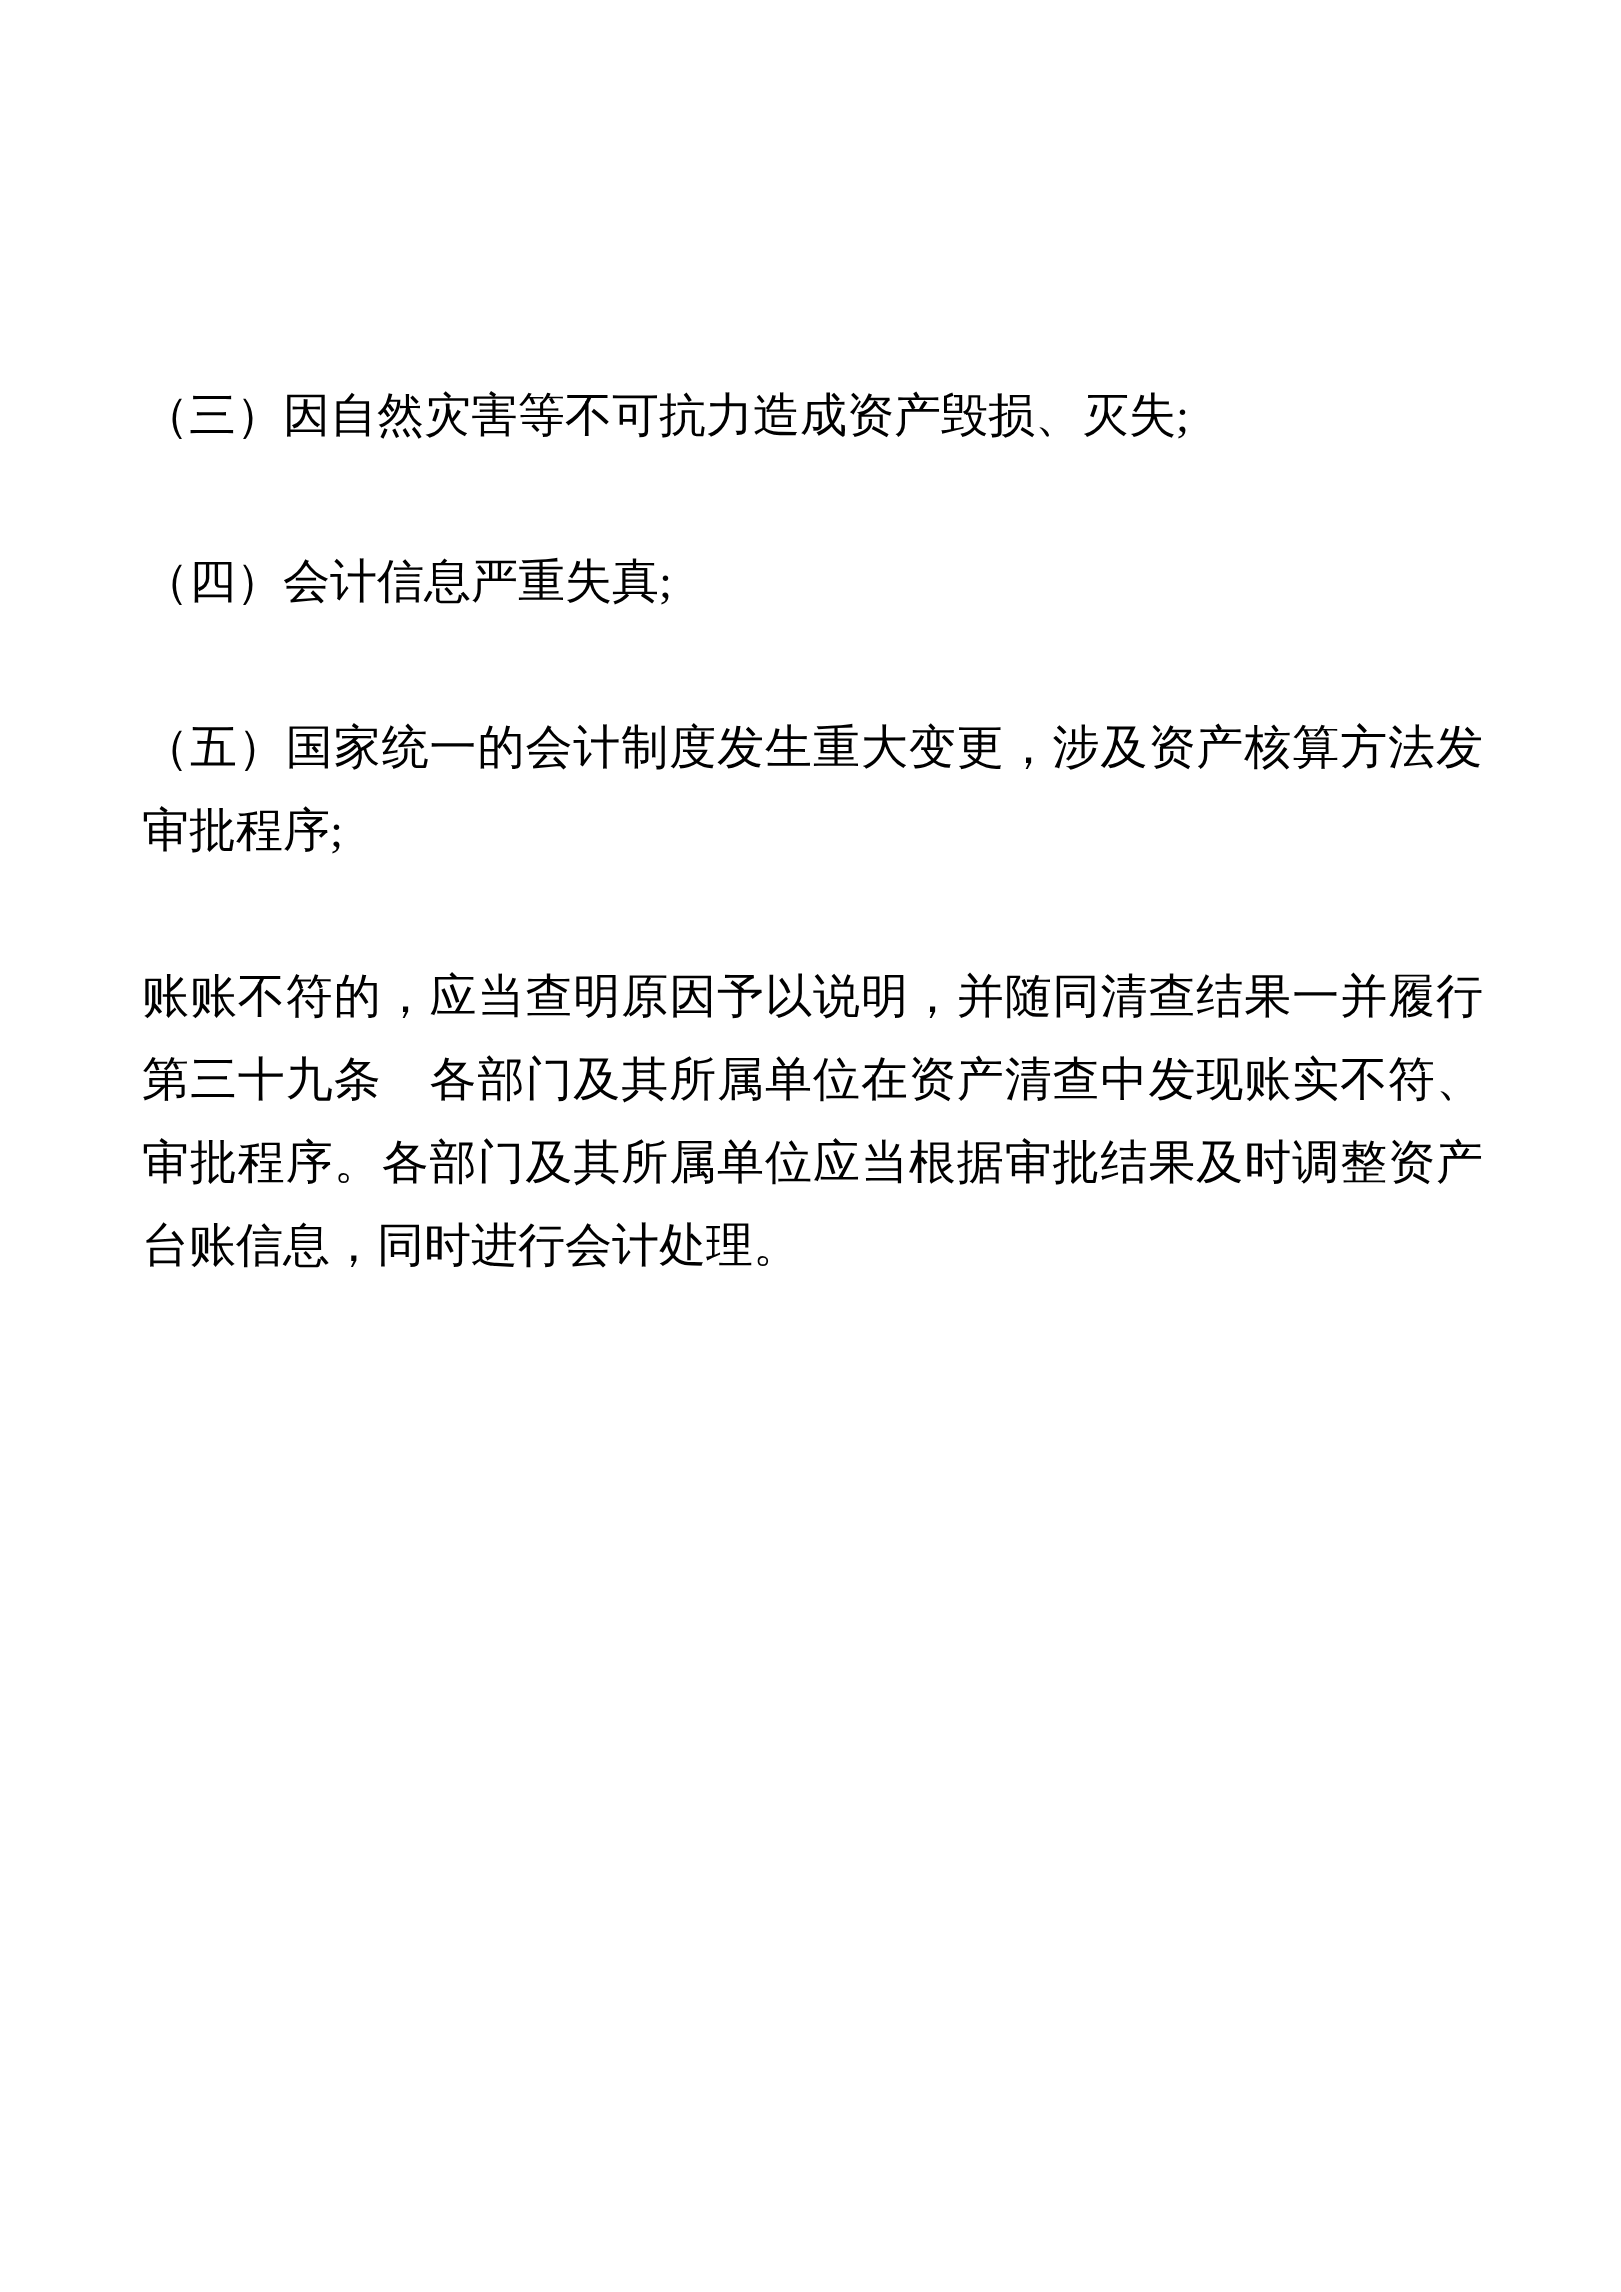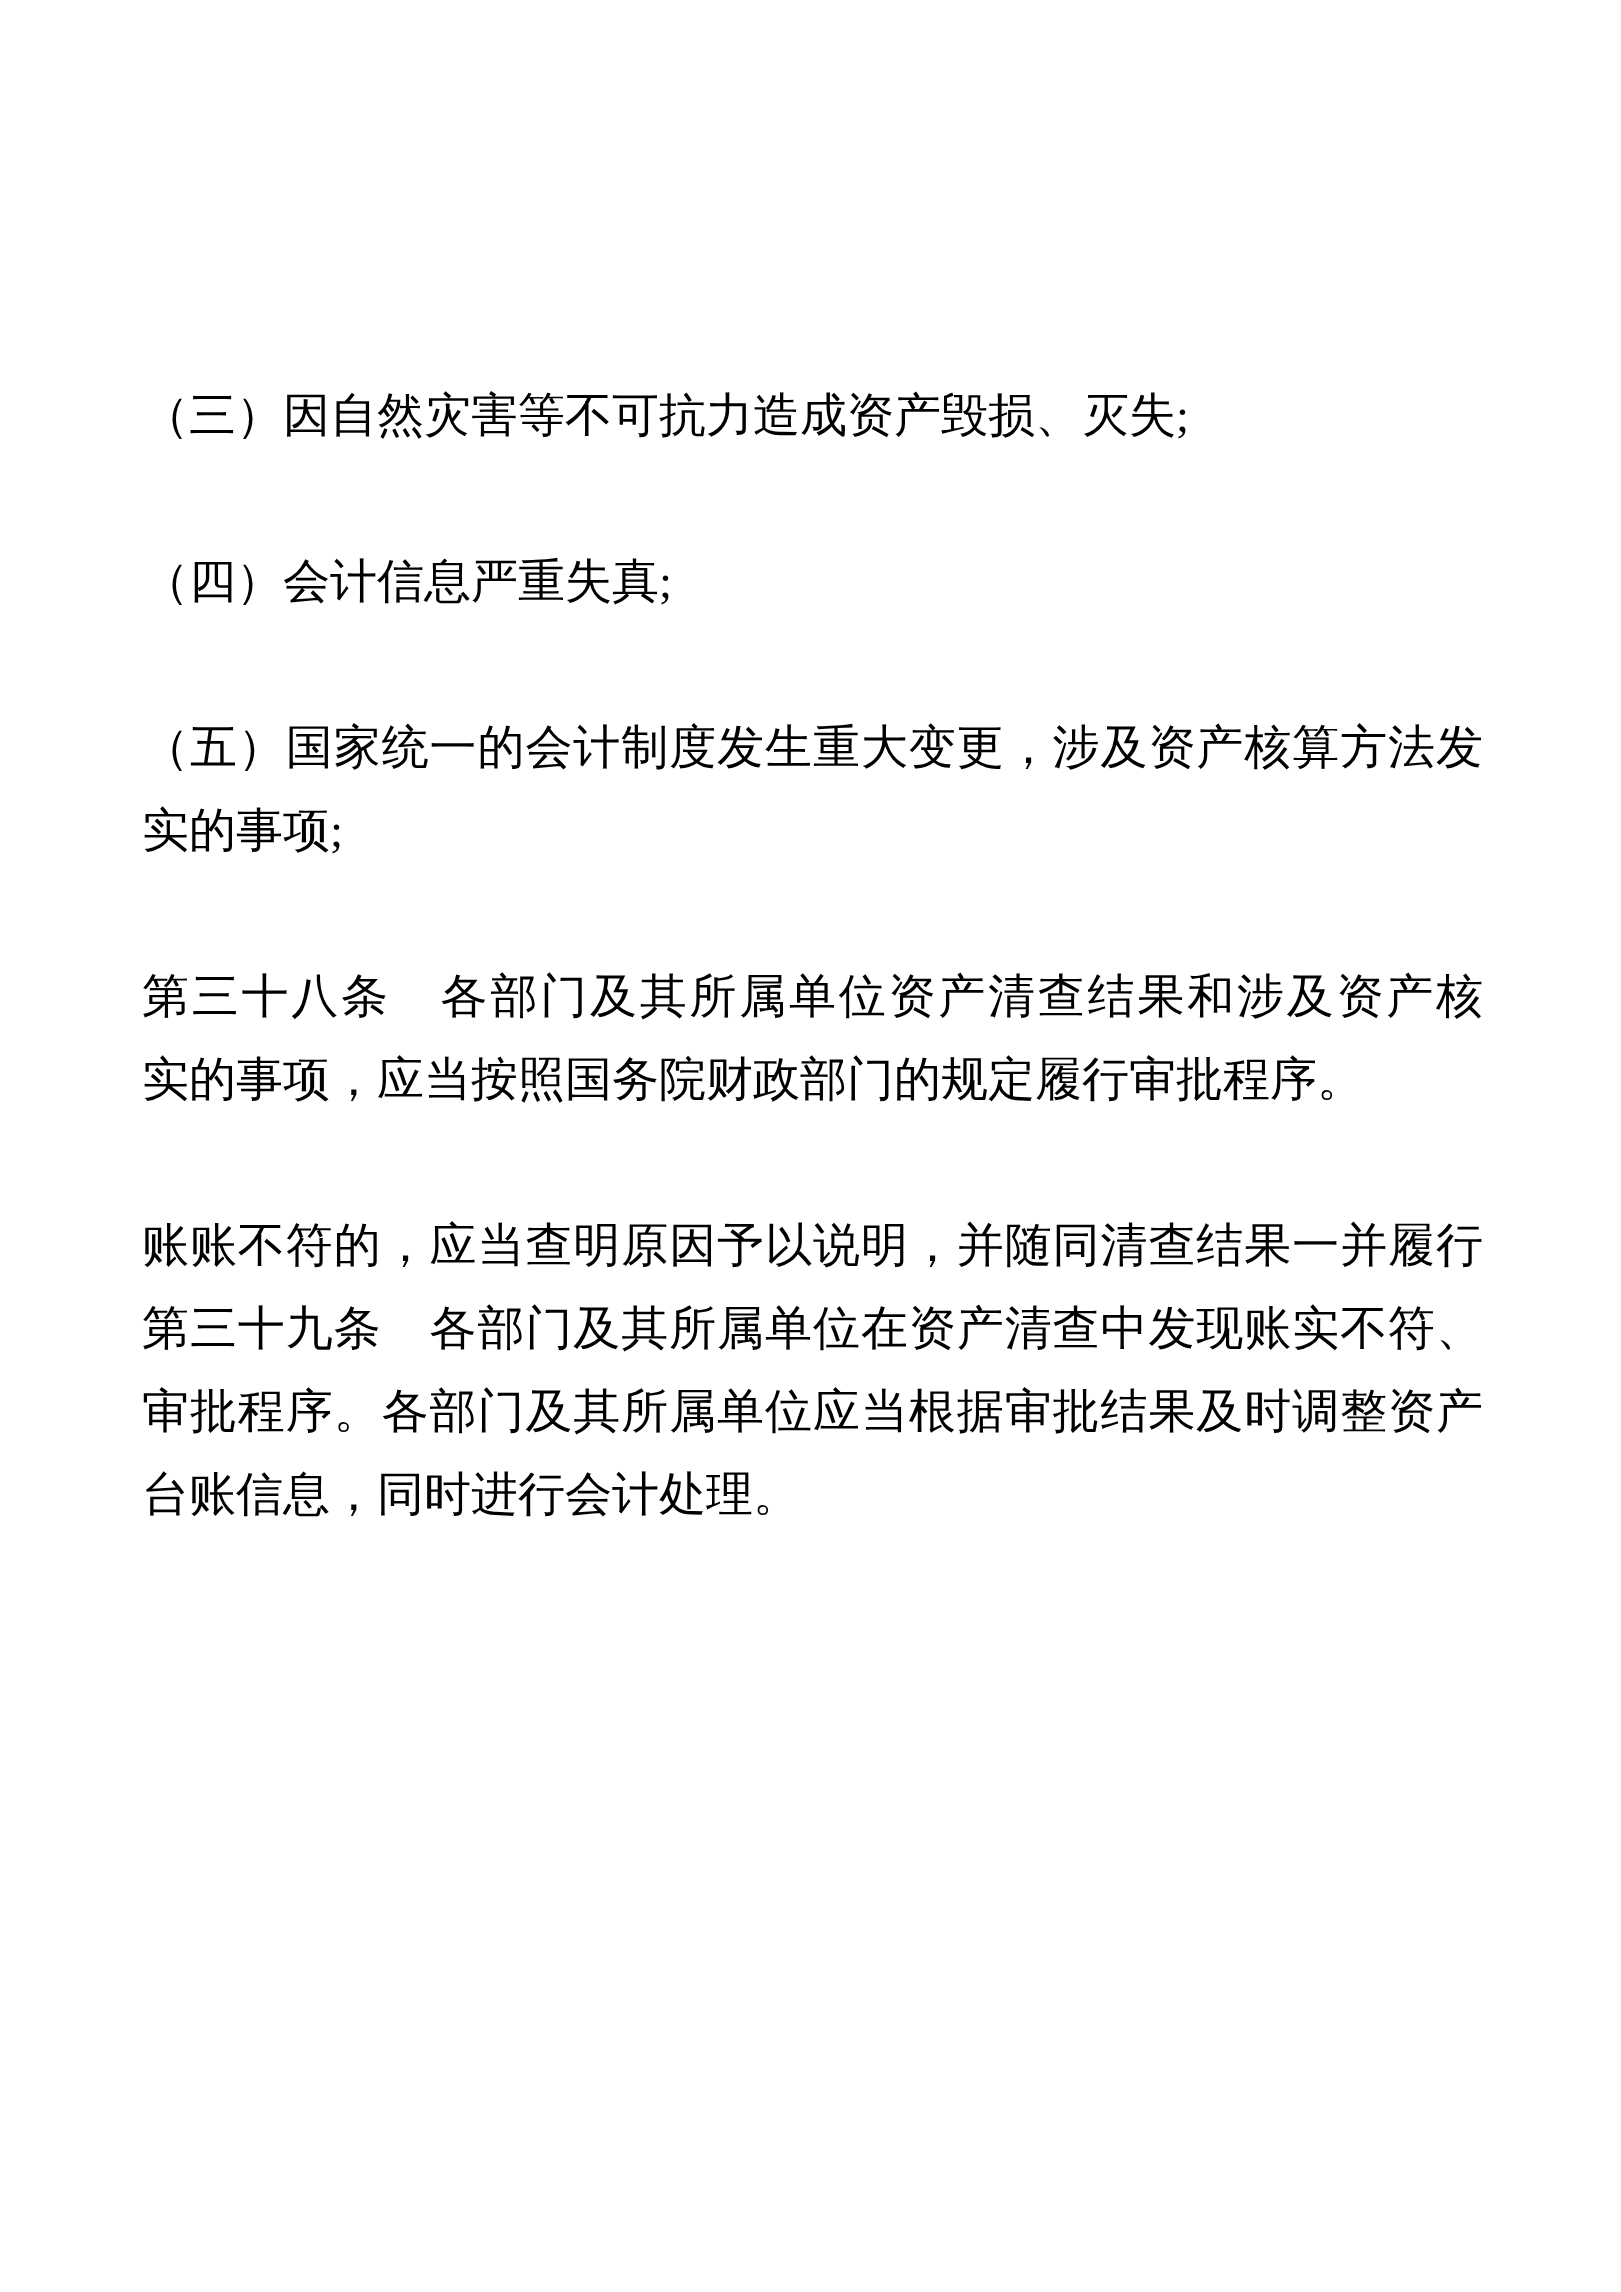--- a/index.html
+++ b/index.html
@@ -45,28 +45,24 @@
   <div class="para">
     <span class="line">（三）因自然灾害等不可抗力造成资产毁损、灭失;</span>
   </div>
 
   <div class="para">
     <span class="line">（四）会计信息严重失真;</span>
   </div>
 
   <div class="para">
     <span class="line j">（五）国家统一的会计制度发生重大变更，涉及资产核算方法发</span>
-    <span class="line">实的事项;</span>
+    <span class="line">审批程序;</span>
   </div>
 
 
-  <div class="para">
-    <span class="line j">第三十八条　各部门及其所属单位资产清查结果和涉及资产核</span>
-    <span class="line">实的事项，应当按照国务院财政部门的规定履行审批程序。</span>
-  </div>
 
   <div class="para">
     <span class="line j">账账不符的，应当查明原因予以说明，并随同清查结果一并履行</span>
     <span class="line j">第三十九条　各部门及其所属单位在资产清查中发现账实不符、</span>
     <span class="line j">审批程序。各部门及其所属单位应当根据审批结果及时调整资产</span>
     <span class="line">台账信息，同时进行会计处理。</span>
   </div>
 
 
 </div>

